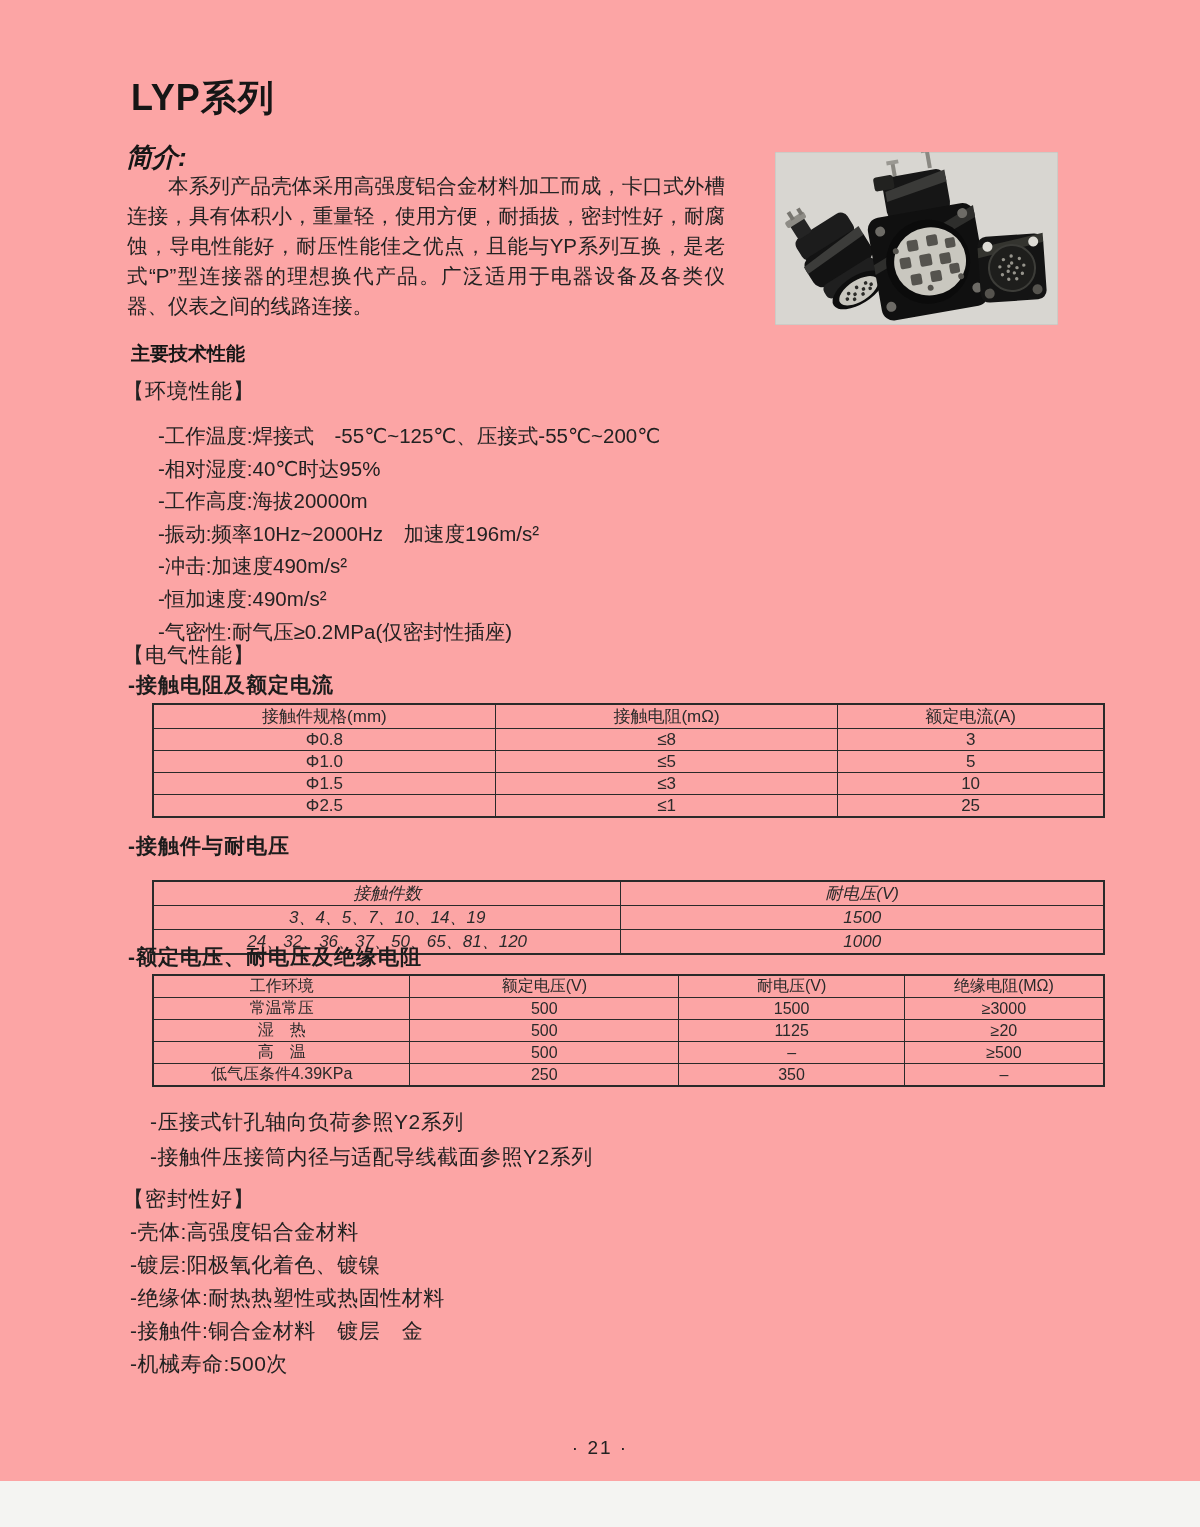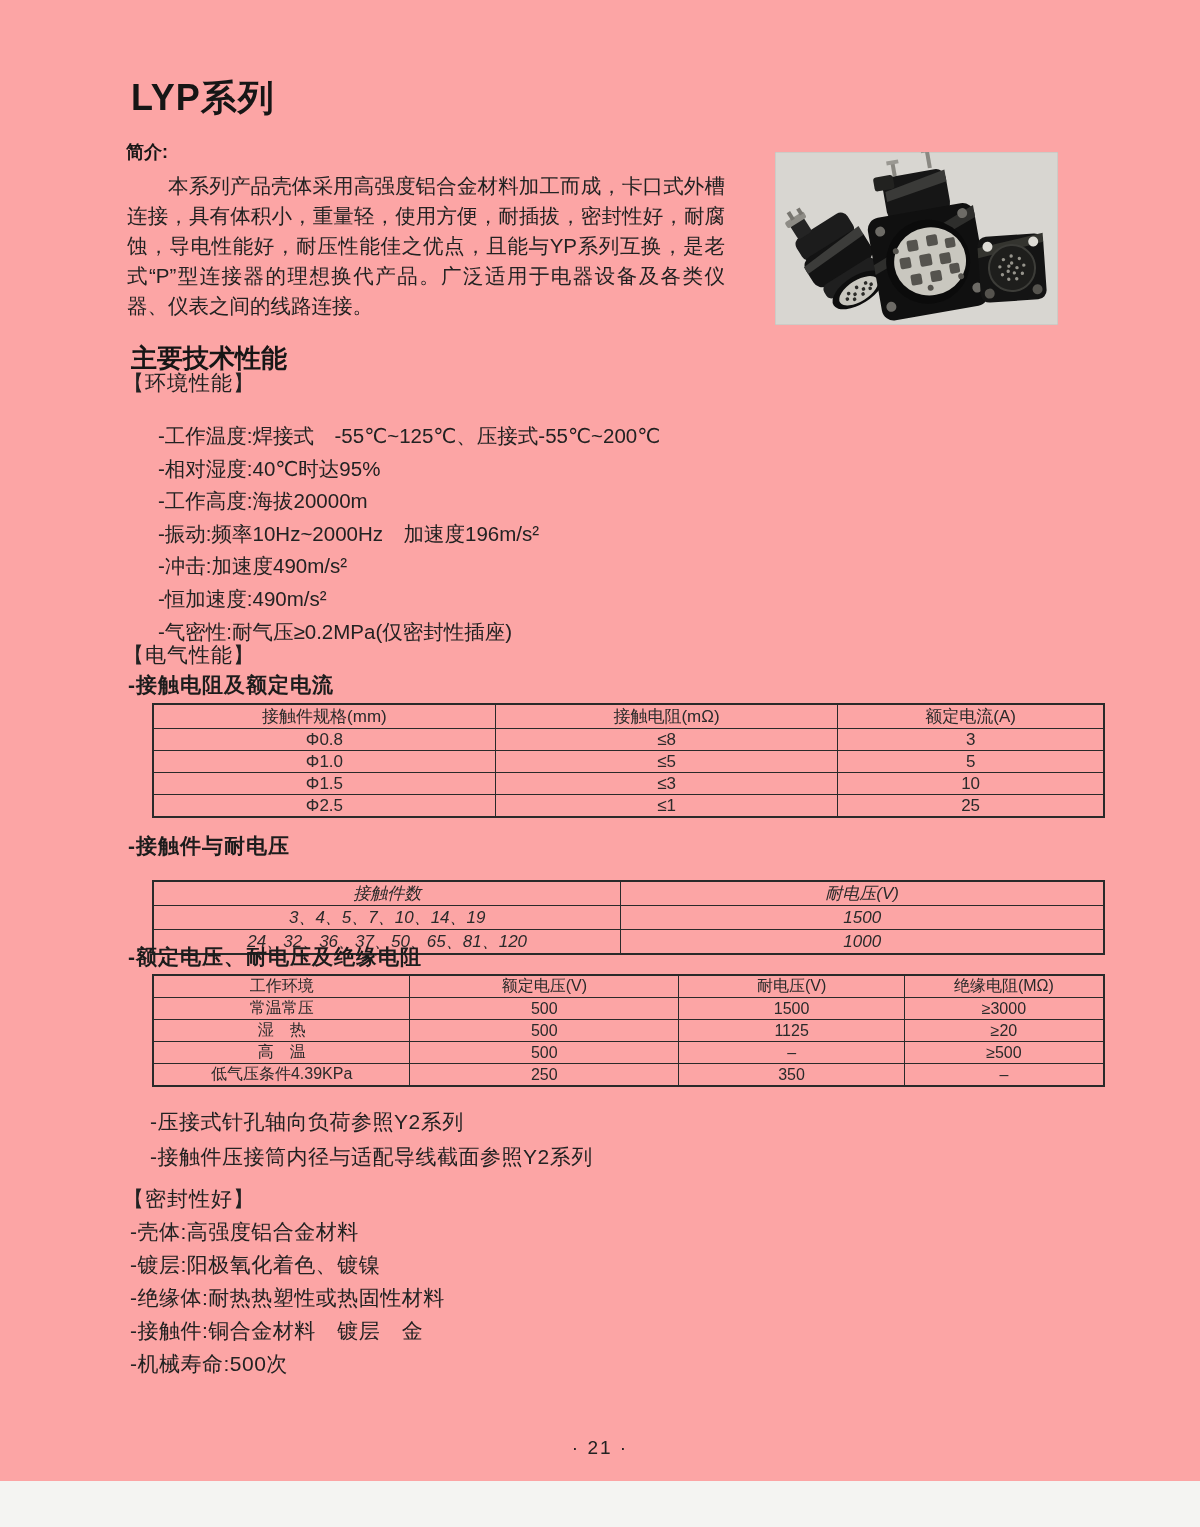--- a/index.html
+++ b/index.html
@@ -13,39 +13,39 @@
     position:relative;width:1200px;height:1481px;
     background:#fca5a5;overflow:hidden;
   }
   
   .series-title{
     position:absolute;left:131px;top:74px;
     font-size:36px;font-weight:bold;letter-spacing:1px;color:#161616;
   }
   .intro-heading{
     position:absolute;left:126px;top:140px;
-    font-size:18px;font-weight:bold;color:#161616;
+    font-size:26px;font-weight:bold;color:#161616;font-style:italic;
   }
   .intro-body{
     position:absolute;left:127px;top:171px;width:598px;
     font-size:20.5px;line-height:30px;text-align:justify;
     text-indent:2em;color:#222;
   }
   .photo-wrap{
     position:absolute;left:775px;top:152px;width:283px;height:173px;
   }
   .tech-heading{
     position:absolute;left:131px;top:341px;
-    font-size:26px;font-weight:bold;color:#161616;
+    font-size:19px;font-weight:bold;color:#161616;
   }
   .bracket-heading{
     position:absolute;left:123px;
     font-size:21px;color:#222;letter-spacing:1px;
   }
-  #env-heading{top:369px;}
+  #env-heading{top:377px;}
   #elec-heading{top:641px;text-align:center;}
   #mech-heading{top:1185px;}
   .env-list{
     position:absolute;left:158px;top:422px;width:620px;
   }
   .env-list .spec-item{height:32.6px;}
   .spec-item{
     font-size:20.5px;color:#222;white-space:pre;
   }
   .table-caption{

